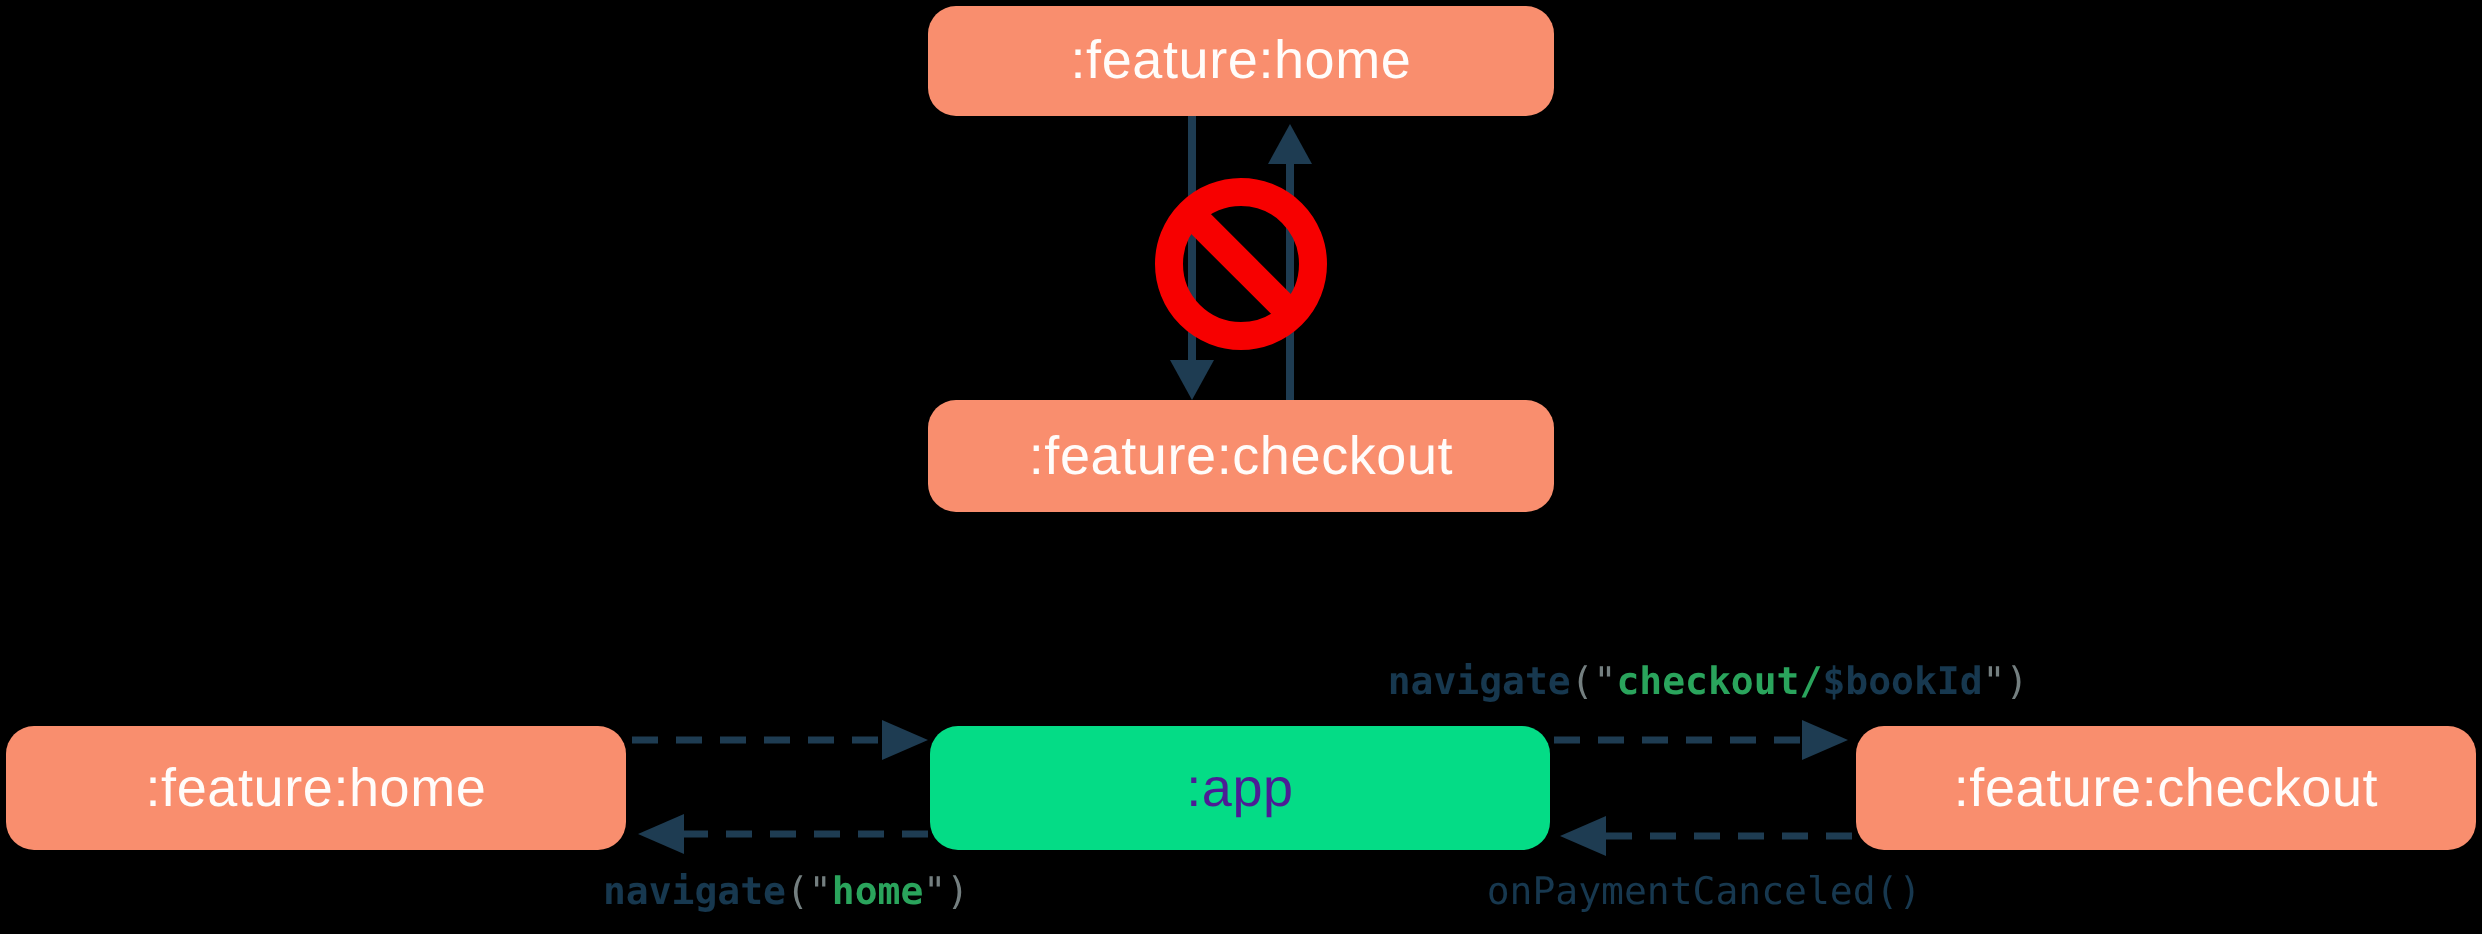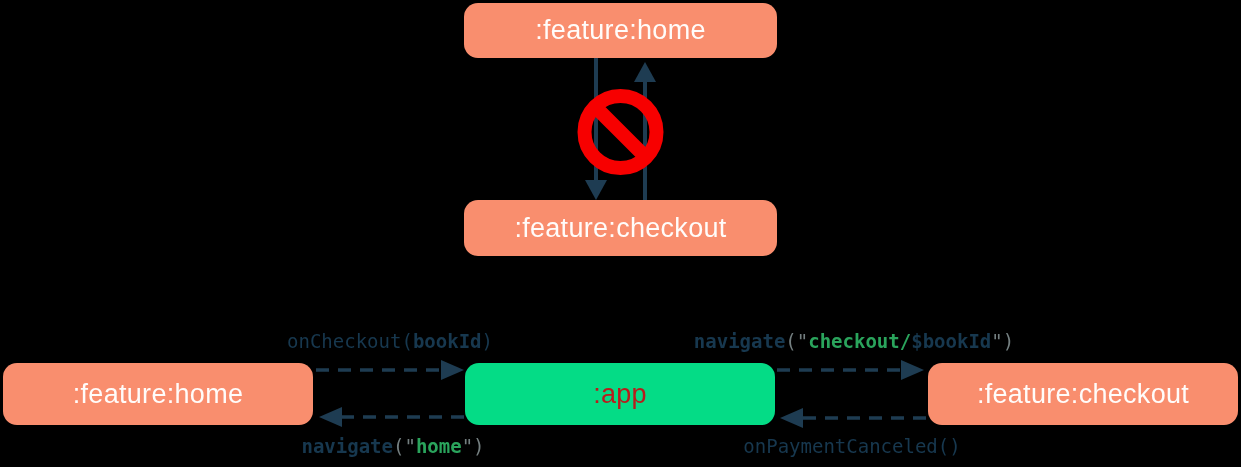--- a/index.html
+++ b/index.html
@@ -5,21 +5,21 @@
   html,body{margin:0;padding:0;background:#000;}
   .canvas{
     position:relative;width:1241px;height:467px;background:#000;overflow:hidden;
     font-family:"Liberation Sans",sans-serif;
   }
   .arrow-layer{position:absolute;left:0;top:0;width:1241px;height:467px;}
   .module-box{
     position:absolute;display:flex;align-items:center;justify-content:center;
     background:#F98E6E;border-radius:14px;color:#FFFCFA;font-size:27px;letter-spacing:.3px;
   }
-  .app-box{background:#04DC86;color:#b91c1c;}
+  .app-box{background:#04DC86;color:#4c1d95;}
   .box-top-home{left:464px;top:3px;width:313px;height:55px;}
   .box-top-checkout{left:464px;top:200px;width:313px;height:56px;}
   .box-bottom-home{left:3px;top:363px;width:310px;height:62px;}
   .box-bottom-app{left:465px;top:363px;width:310px;height:62px;}
   .box-bottom-checkout{left:928px;top:363px;width:310px;height:62px;}
   .code-label{
     position:absolute;width:400px;text-align:center;
     font-family:"DejaVu Sans Mono",monospace;font-size:19px;line-height:22px;white-space:nowrap;
   }
   .lbl-oncheckout{left:190px;top:330px;}
@@ -79,23 +79,20 @@
   <div class="module-box box-bottom-home">
     <span>:feature:home</span>
   </div>
   <div class="module-box app-box box-bottom-app">
     <span>:app</span>
   </div>
   <div class="module-box box-bottom-checkout">
     <span>:feature:checkout</span>
   </div>
 
-  <div class="code-label lbl-oncheckout">
-    <span class="cn">onCheckout(</span><span class="cnb">bookId</span><span class="cn">)</span>
-  </div>
 
   <div class="code-label lbl-navcheckout">
     <span class="cnb">navigate</span><span class="cg">("</span><span class="cgr">checkout/</span><span class="cnb">$bookId</span><span class="cg">")</span>
   </div>
 
   <div class="code-label lbl-navhome">
     <span class="cnb">navigate</span><span class="cg">("</span><span class="cgr">home</span><span class="cg">")</span>
   </div>
 
   <div class="code-label lbl-onpayment">

